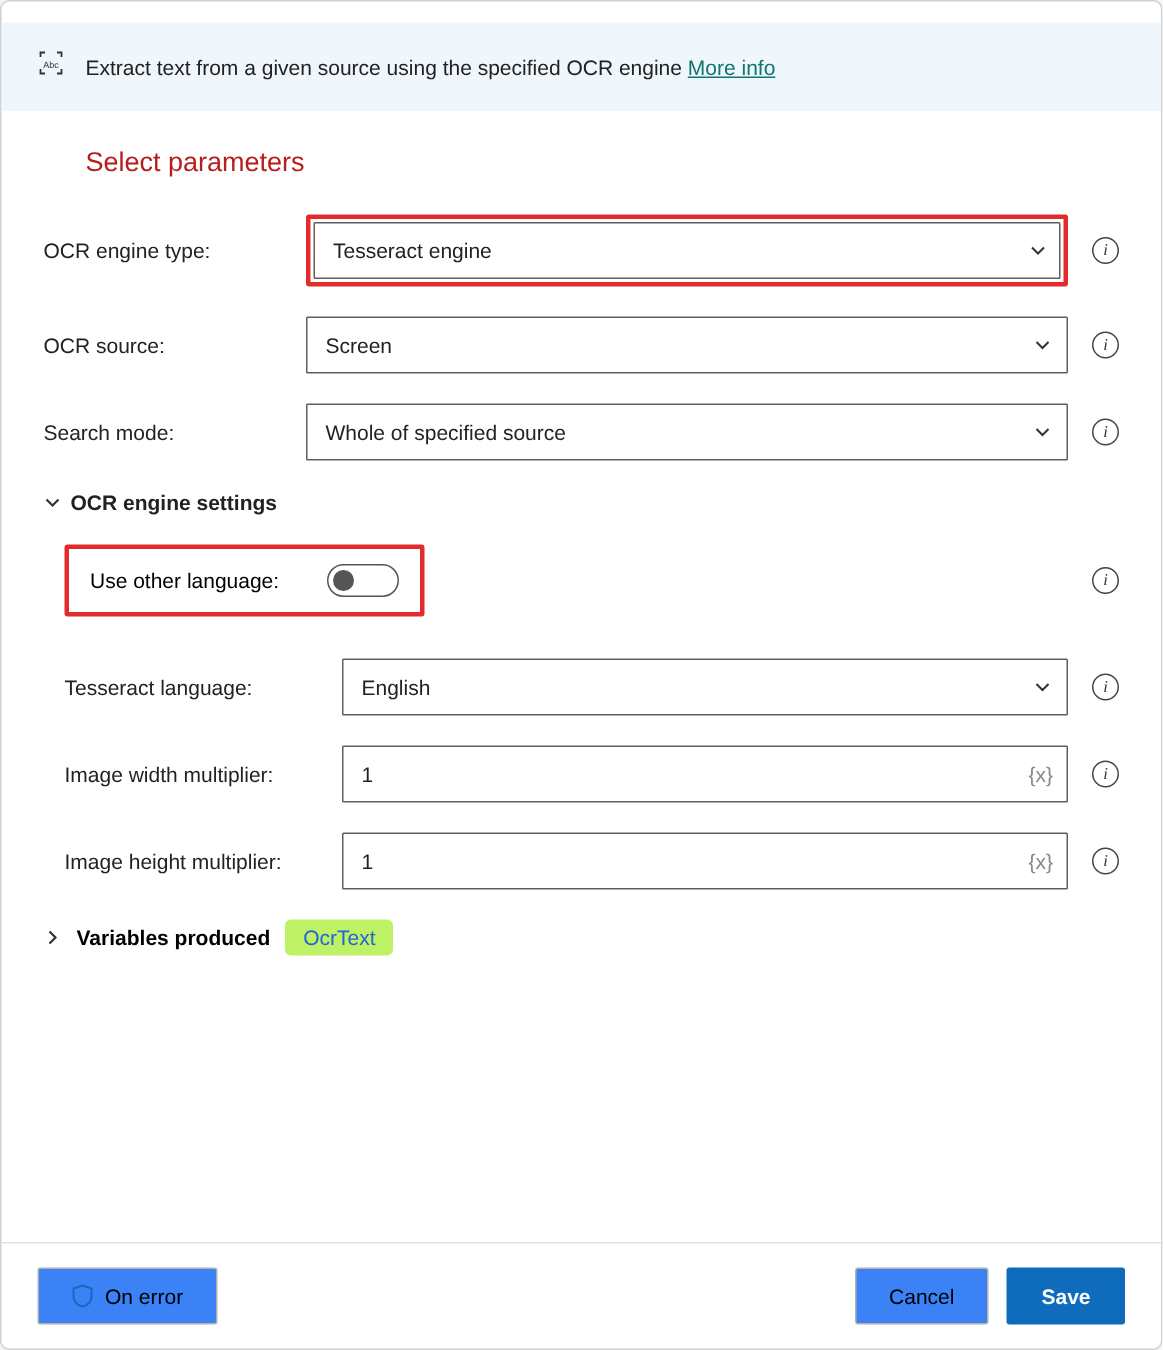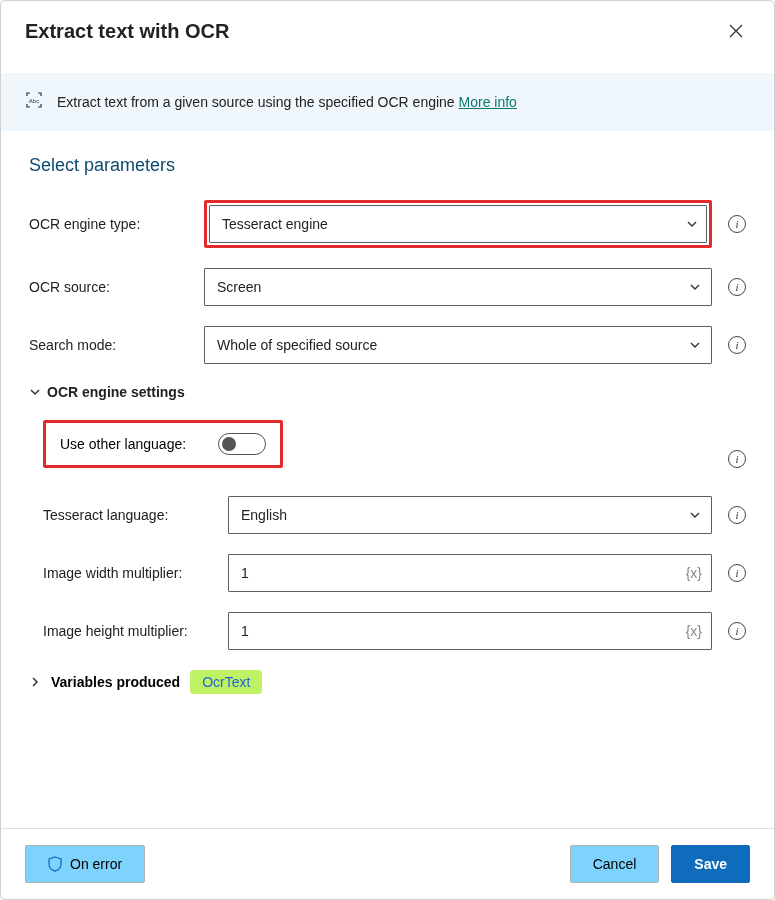--- a/index.html
+++ b/index.html
@@ -10,60 +10,52 @@
     .close-btn { background: none; border: none; cursor: pointer; padding: 4px; width: 28px; height: 28px; display: flex; align-items: center; justify-content: center; }
     .close-btn svg { width: 16px; height: 16px; stroke: #333; stroke-width: 1.3; }
     .warning-banner { background: #fff4ce; padding: 14px 24px; display: flex; gap: 14px; align-items: flex-start; }
     .warning-banner .icon { flex-shrink: 0; margin-top: 2px; }
     .warning-text { font-size: 14px; color: #222; line-height: 1.5; }
     .info-banner { background: #eff6fc; padding: 18px 24px; display: flex; gap: 14px; align-items: center; margin-top:14px; }
     .info-banner .icon { flex-shrink: 0; }
     .info-text { font-size: 14px; color: #222; }
     .info-text a { color: #0f766e; text-decoration: underline; }
     .content { flex: 1; padding: 24px 28px; overflow-y: auto; }
-    .section-title { font-size: 18px; color: #0c4a6e; margin-bottom: 24px; font-weight: 400; }
+    .section-title { font-size: 18px; color: #b91c1c; margin-bottom: 24px; font-weight: 400; margin-left: 28px; }
     .form-row { display: flex; align-items: center; margin-bottom: 20px; gap: 10px; }
     .form-row .label { width: 165px; font-size: 14px; color: #222; flex-shrink: 0; }
     .sub .form-row .label { width: 175px; }
     .select-wrap { flex: 1; position: relative; }
     .select { width: 100%; height: 38px; border: 1px solid #605e5c; background: #fff; padding: 0 12px; font-size: 14px; color: #222; display: flex; align-items: center; cursor: pointer; border-radius:1px; }
     .input { width: 100%; height: 38px; border: 1px solid #605e5c; background: #fff; padding: 0 12px; font-size: 14px; color: #222; border-radius:1px; }
     .input-wrap { flex: 1; position: relative; }
     .input-suffix { position: absolute; right: 10px; top: 50%; transform: translateY(-50%); color: #888; font-size: 14px; pointer-events:none;}
     .chevron { position: absolute; right: 10px; top: 50%; transform: translateY(-50%); pointer-events: none; width: 14px; height: 14px; }
     .highlight { border: 3px solid #e32b2b; padding: 2px; border-radius:2px; }
     .highlight .select { border: 1px solid #605e5c; }
     .info-icon { width: 18px; height: 18px; border: 1px solid #444; border-radius: 50%; display: flex; align-items: center; justify-content: center; font-size: 11px; font-family: Georgia, serif; font-style: italic; color: #333; flex-shrink: 0; cursor:pointer; margin-left: 6px;}
     .collapsible { display: flex; align-items: center; gap: 6px; cursor: pointer; margin-bottom: 20px; font-size: 14px; color: #222; font-weight: 600; }
     .collapsible svg { width: 12px; height: 12px; }
     .sub { padding-left: 14px; }
-    .toggle-row { display: flex; align-items: flex-end; gap:4px; margin-bottom: 28px; }
+    .toggle-row { display: flex; align-items: center; gap:4px; margin-bottom: 28px; }
     .toggle-box { border: 3px solid #e32b2b; padding: 10px 14px; display: flex; align-items: center; gap: 32px; flex: 0 1 auto; border-radius:2px; }
     .toggle { width: 48px; height: 22px; border: 1px solid #555; border-radius: 11px; position: relative; cursor: pointer; background:#fff; }
     .toggle .knob { width: 14px; height: 14px; background: #555; border-radius: 50%; position: absolute; left: 3px; top: 3px; }
     .var-row { display: flex; align-items: center; gap: 10px; margin-top: 18px; }
     .var-badge { background: #bef264; color: #2364d9; padding: 4px 12px; border-radius: 4px; font-size: 14px; }
     .footer { border-top: 1px solid #e0e0e0; padding: 16px 24px; display: flex; justify-content: space-between; align-items: center; }
-    .btn { height: 38px; padding: 0 22px; font-size: 14px; border: 1px solid #b0b0b0; background: #7dd3fc; cursor: pointer; border-radius:2px; display: inline-flex; align-items: center; gap: 8px; }
+    .btn { height: 38px; padding: 0 22px; font-size: 14px; border: 1px solid #b0b0b0; background: #3b82f6; cursor: pointer; border-radius:2px; display: inline-flex; align-items: center; gap: 8px; }
     .btn-primary { background: #0f6cbd; color: #fff; border-color: #0f6cbd; font-weight:600; }
     .btn-group { display: flex; gap: 12px; }
     .shield-icon { width: 14px; height: 16px; }
   </style>
 </head>
 <body>
 
 <div class="dialog">
-  <div class="header">
-    <h1>Extract text with OCR</h1>
-    <button class="close-btn">
-      <svg viewBox="0 0 16 16" fill="none">
-          <path d="M2 2 L14 14 M14 2 L2 14"></path>
-        </svg>
-    </button>
-  </div>
 
 
   <div class="info-banner">
     <span class="icon">
       <svg width="18" height="18" viewBox="0 0 18 18" fill="none" stroke="#333" stroke-width="1.2">
           <path d="M2 5 V2 H5 M13 2 H16 V5 M16 13 V16 H13 M5 16 H2 V13"></path>
           <text x="9" y="12" font-size="6" text-anchor="middle" fill="#333" stroke="none">Abc</text>
         </svg>
     </span>
     <div class="info-text">

